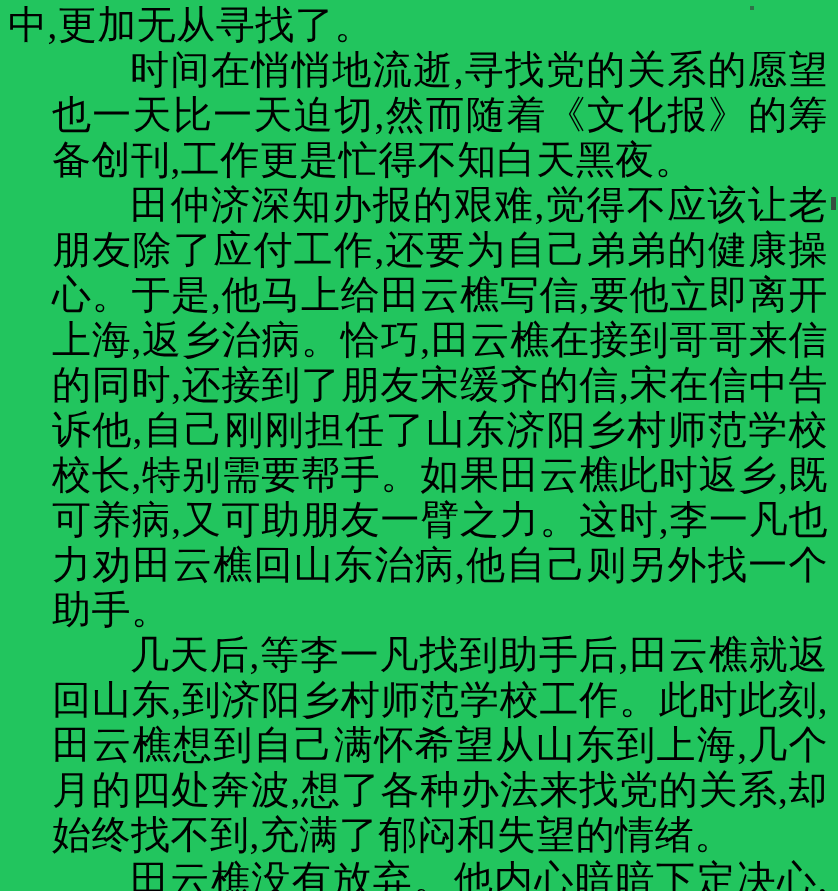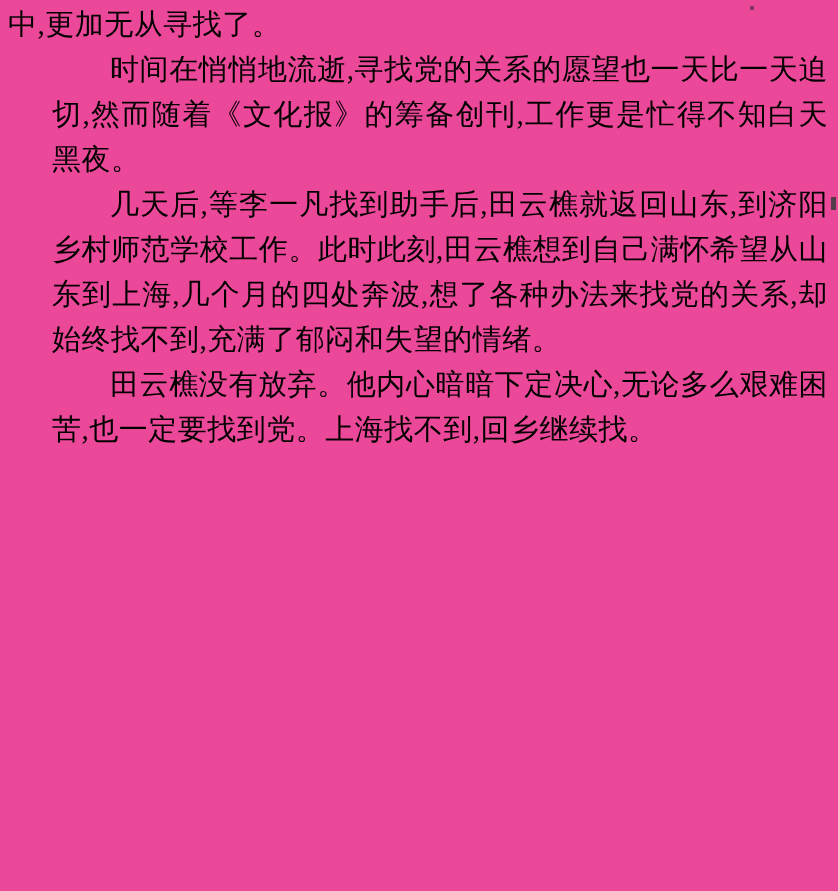--- a/index.html
+++ b/index.html
@@ -11,24 +11,24 @@
     width: 838px;
     height: 891px;
     overflow: hidden;
     position: relative;
   }
   .page {
     box-sizing: border-box;
     width: 838px;
     height: 891px;
     padding: 2px 10px 0 8px;
-    background: #ec4899;
+    background: #22c55e;
     color: #000000;
     font-family: "Liberation Serif", "DejaVu Serif", serif;
-    font-size: 29px;
+    font-size: 39px;
     line-height: 45px;
     position: relative;
   }
   .page p {
     margin: 0;
     padding: 0;
     text-align: justify;
     text-justify: inter-ideograph;
     word-break: break-all;
     letter-spacing: 0.5px;
@@ -55,18 +55,19 @@
     height: 13px;
     opacity: 0.85;
   }
 </style>
 </head>
 <body>
 
 <div class="page">
   <p>中,更加无从寻找了。</p>
   <p class="indent">时间在悄悄地流逝,寻找党的关系的愿望也一天比一天迫切,然而随着《文化报》的筹备创刊,工作更是忙得不知白天黑夜。</p>
+  <p class="indent">田仲济深知办报的艰难,觉得不应该让老朋友除了应付工作,还要为自己弟弟的健康操心。于是,他马上给田云樵写信,要他立即离开上海,返乡治病。恰巧,田云樵在接到哥哥来信的同时,还接到了朋友宋缓齐的信,宋在信中告诉他,自己刚刚担任了山东济阳乡村师范学校校长,特别需要帮手。如果田云樵此时返乡,既可养病,又可助朋友一臂之力。这时,李一凡也力劝田云樵回山东治病,他自己则另外找一个助手。</p>
   <p class="indent">几天后,等李一凡找到助手后,田云樵就返回山东,到济阳乡村师范学校工作。此时此刻,田云樵想到自己满怀希望从山东到上海,几个月的四处奔波,想了各种办法来找党的关系,却始终找不到,充满了郁闷和失望的情绪。</p>
   <p class="indent">田云樵没有放弃。他内心暗暗下定决心,无论多么艰难困苦,也一定要找到党。上海找不到,回乡继续找。</p>
 
   <div class="artifact speck-top-right"></div>
   <div class="artifact edge-mark-right"></div>
 </div>
 
 </body></html>

